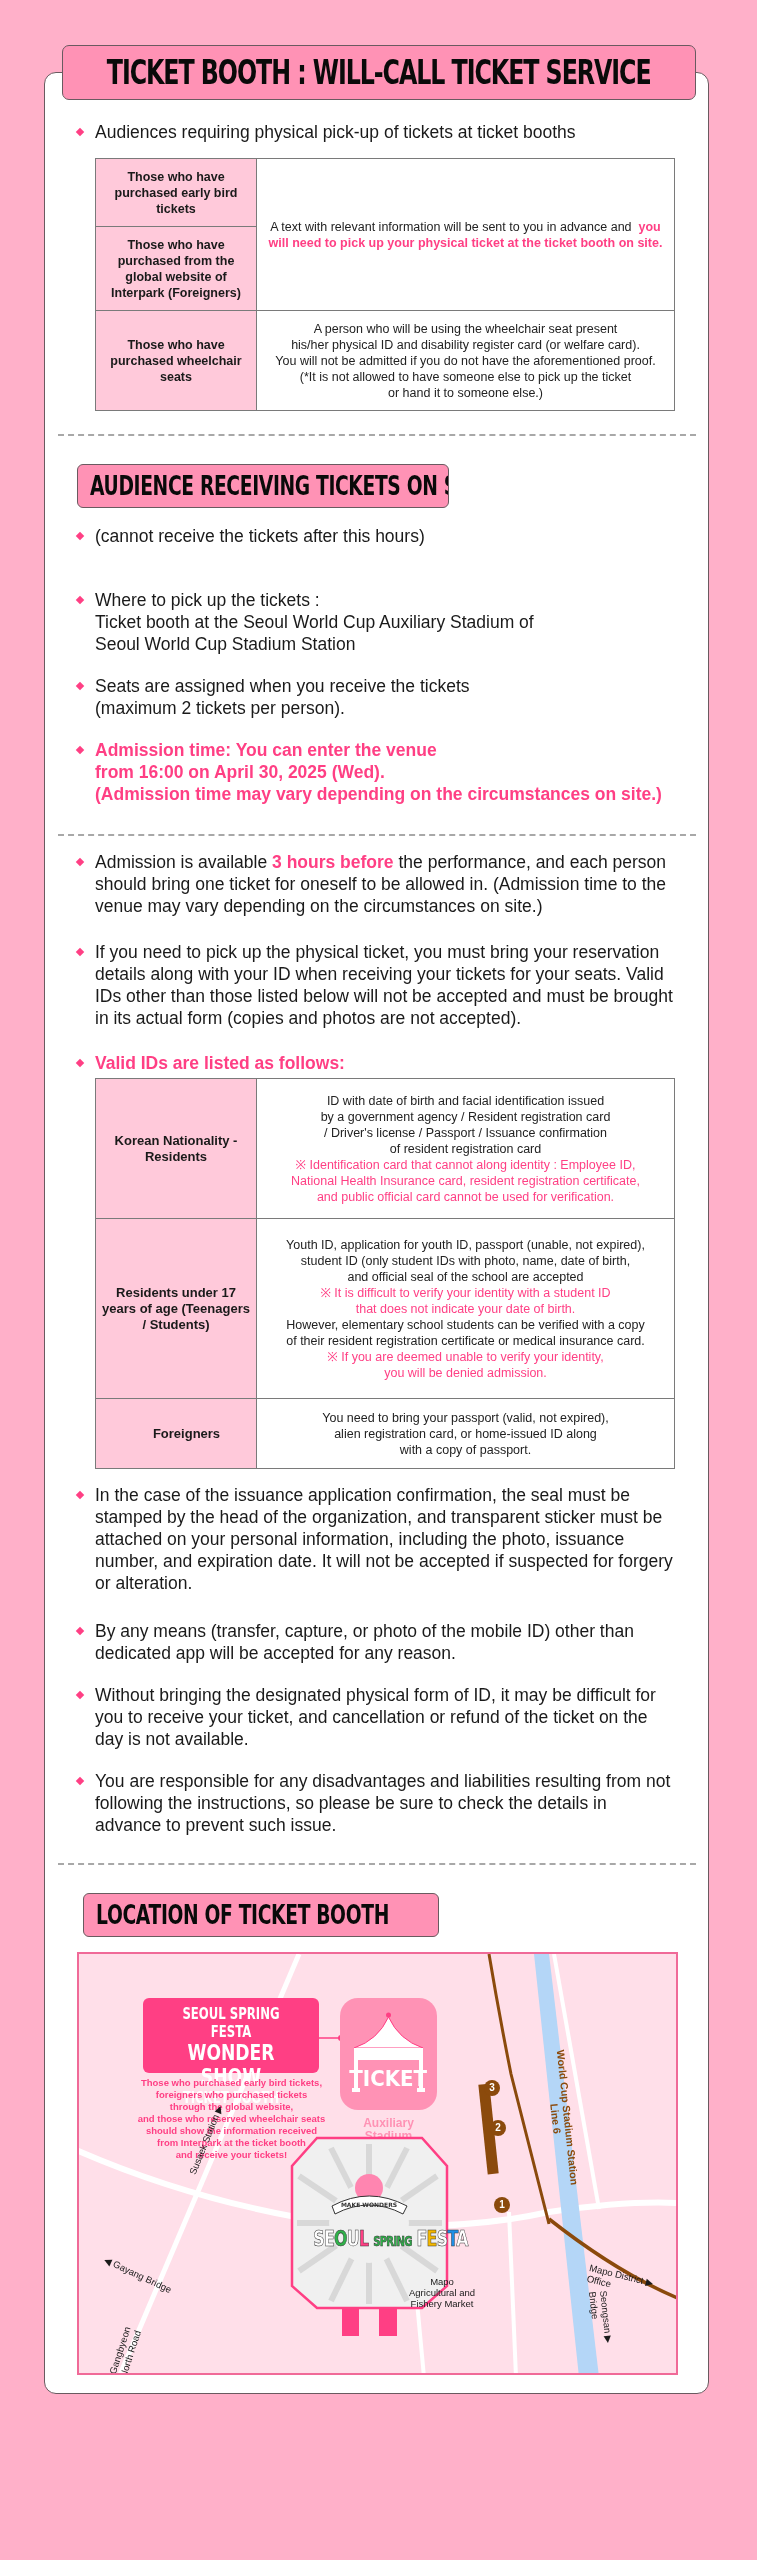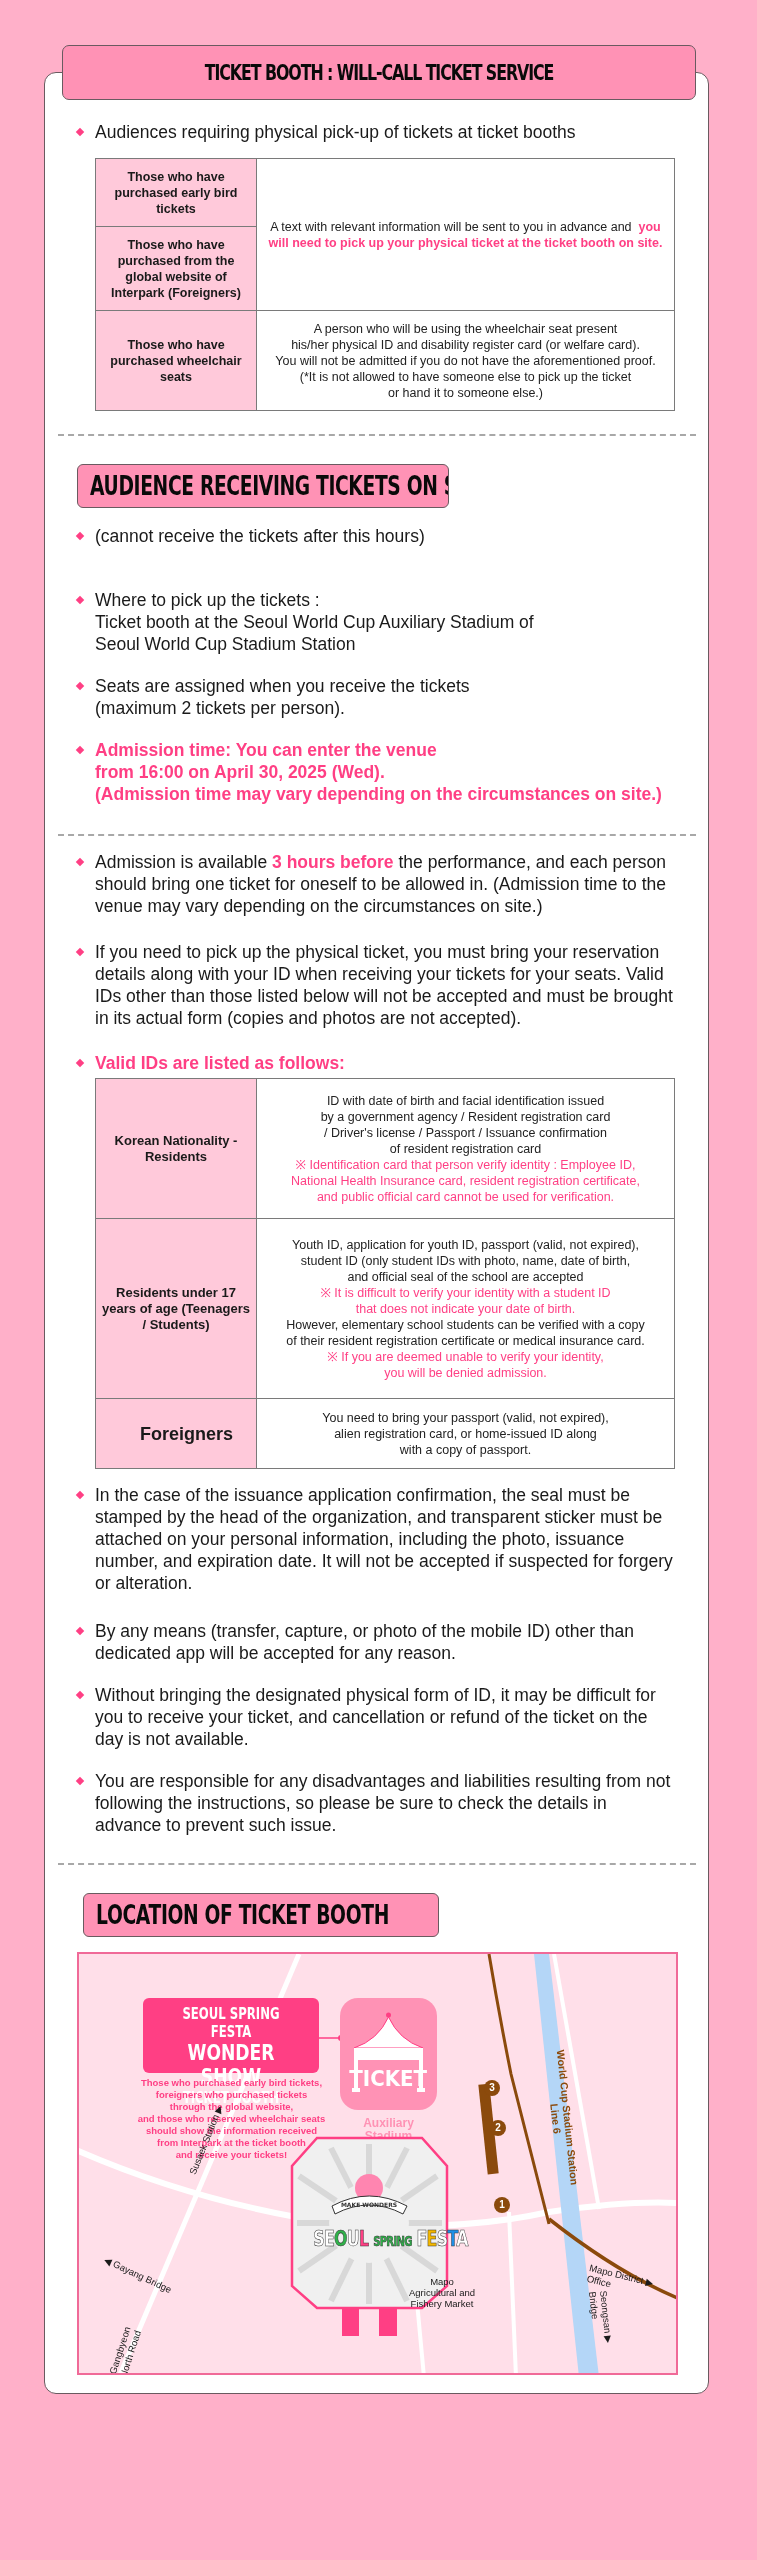--- a/index.html
+++ b/index.html
@@ -22,21 +22,21 @@
   .main-title {
     position: absolute;
     left: 62px; top: 45px;
     width: 634px; height: 55px;
     background: #ff92b5;
     border: 1.5px solid #6a5a60;
     border-radius: 7px;
     display: flex; align-items: center; justify-content: center;
     font-family: "DejaVu Sans", sans-serif;
     font-weight: bold;
-    font-size: 22px;
+    font-size: 33px;
     letter-spacing: -1.5px;
     transform-origin: center;
     color: #0a0a0a;
   }
   .main-title span { display: inline-block; transform: scaleX(0.72); white-space: nowrap; }
   .sec-title {
     position: absolute;
     height: 44px;
     background: #ff92b5;
     border: 1.5px solid #6a5a60;
@@ -260,41 +260,41 @@
 
 <table class="info" style="left:95px; top:1078px; width:580px;">
   <tbody>
       <tr style="height:140px;">
     <td class="head" style="font-size:13px;">Korean Nationality - Residents</td>
     <td class="body">
       <div>ID with date of birth and facial identification issued</div>
       <div>by a government agency / Resident registration card</div>
       <div>/ Driver's license / Passport / Issuance confirmation</div>
       <div>of resident registration card</div>
-      <div class="pk2">※ Identification card that person verify identity : Employee ID,</div>
+      <div class="pk2">※ Identification card that cannot along identity : Employee ID,</div>
       <div class="pk2">National Health Insurance card, resident registration certificate,</div>
       <div class="pk2">and public official card cannot be used for verification.</div>
     </td>
   </tr>
   <tr style="height:180px;">
     <td class="head" style="font-size:13px;">Residents under 17 years of age (Teenagers / Students)</td>
     <td class="body">
-      <div>Youth ID, application for youth ID, passport (valid, not expired),</div>
+      <div>Youth ID, application for youth ID, passport (unable, not expired),</div>
       <div>student ID (only student IDs with photo, name, date of birth,</div>
       <div>and official seal of the school are accepted</div>
       <div class="pk2">※ It is difficult to verify your identity with a student ID</div>
       <div class="pk2">that does not indicate your date of birth.</div>
       <div>However, elementary school students can be verified with a copy</div>
       <div>of their resident registration certificate or medical insurance card.</div>
       <div class="pk2">※ If you are deemed unable to verify your identity,</div>
       <div class="pk2">you will be denied admission.</div>
     </td>
   </tr>
   <tr style="height:70px;">
-    <td class="head" style="font-size:18px;padding-left:27px;">Foreigners</td>
+    <td class="head" style="font-size:13px;padding-left:27px;">Foreigners</td>
     <td class="body">
       <div>You need to bring your passport (valid, not expired),</div>
       <div>alien registration card, or home-issued ID along</div>
       <div>with a copy of passport.</div>
     </td>
   </tr>
 </tbody>
   </table>
 
 <div class="bullet" style="top:1484px;"><span>In the case of the issuance application confirmation, the seal must be stamped by the head of the organization, and  transparent sticker must be attached on your personal information, including the photo, issuance number, and expiration date. It will not be accepted if suspected for forgery or alteration.</span></div>

